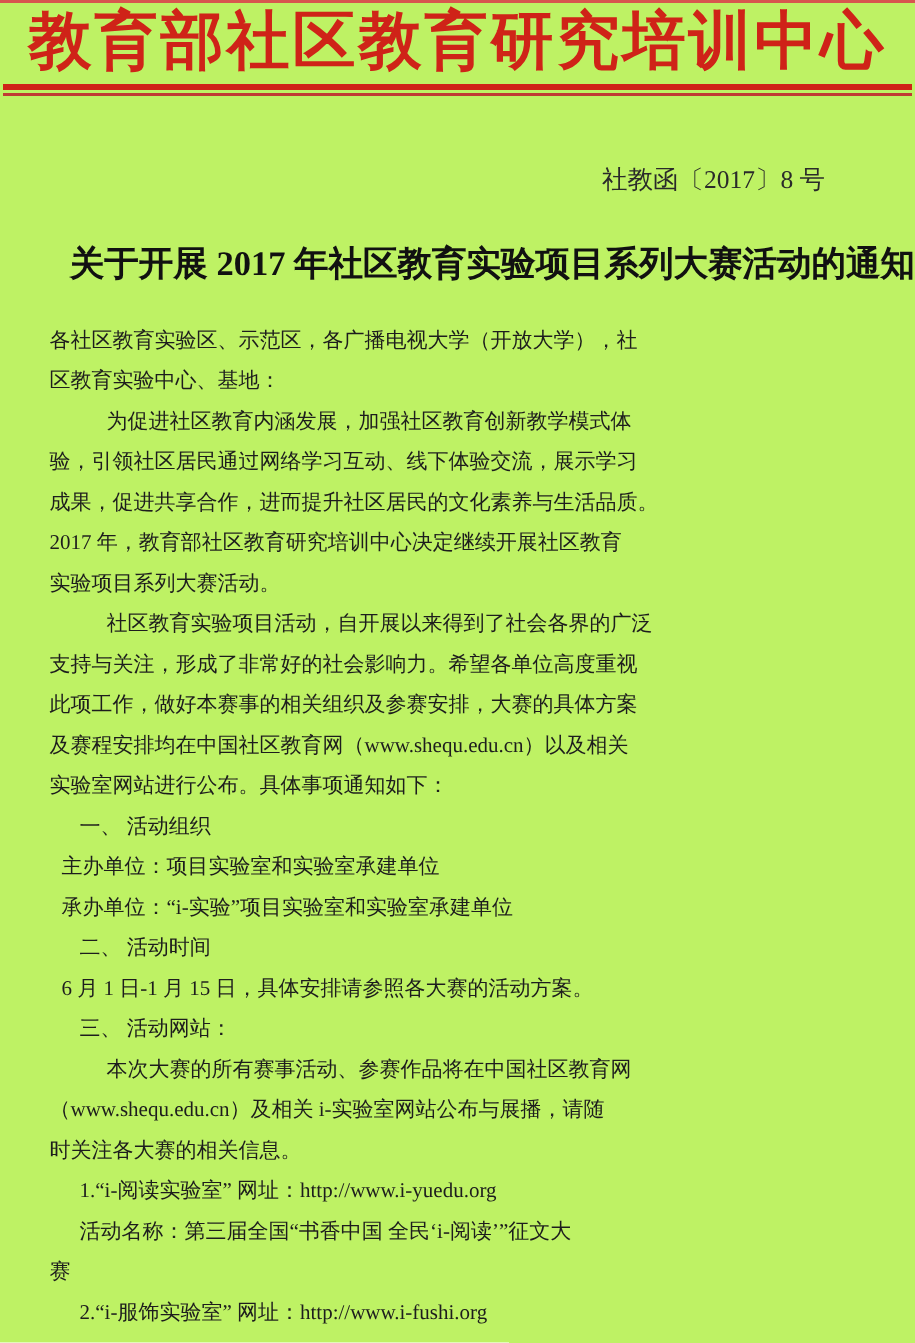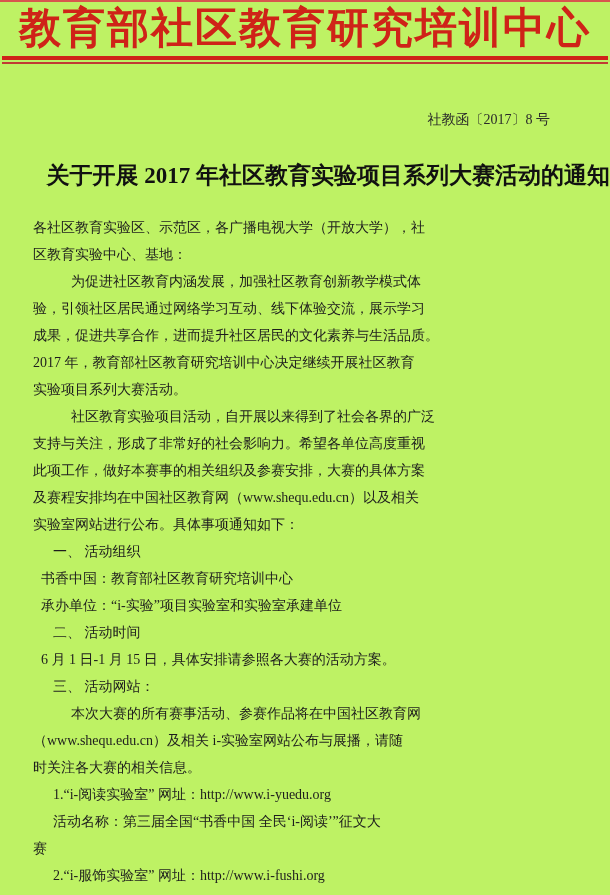--- a/index.html
+++ b/index.html
@@ -25,21 +25,21 @@
   }
   .double-rule{
     position:absolute;top:56px;left:2px;width:606px;height:0;
     border-top:4px solid #cf2318;
   }
   .double-rule .inner{
     margin-top:2px;height:2px;background:#c03a33;
   }
   .doc-number{
     position:absolute;top:108px;right:60px;
-    font-size:14px;line-height:24px;
+    font-size:17px;line-height:24px;
     color:#2a2a2a;
     white-space:nowrap;
   }
   .doc-title{
     position:absolute;top:161px;left:0;width:610px;
     text-align:right;
     font-size:23px;line-height:30px;font-weight:bold;
     color:#111;
     white-space:nowrap;
   }
@@ -77,21 +77,21 @@
     <div class="bl">验，引领社区居民通过网络学习互动、线下体验交流，展示学习</div>
     <div class="bl">成果，促进共享合作，进而提升社区居民的文化素养与生活品质。</div>
     <div class="bl">2017 年，教育部社区教育研究培训中心决定继续开展社区教育</div>
     <div class="bl">实验项目系列大赛活动。</div>
     <div class="bl ind-p">社区教育实验项目活动，自开展以来得到了社会各界的广泛</div>
     <div class="bl">支持与关注，形成了非常好的社会影响力。希望各单位高度重视</div>
     <div class="bl">此项工作，做好本赛事的相关组织及参赛安排，大赛的具体方案</div>
     <div class="bl">及赛程安排均在中国社区教育网（www.shequ.edu.cn）以及相关</div>
     <div class="bl">实验室网站进行公布。具体事项通知如下：</div>
     <div class="bl ind-h">一、 活动组织</div>
-    <div class="bl ind-s">书香中国：教育部社区教育研究培训中心</div>
+    <div class="bl ind-s">主办单位：项目实验室和实验室承建单位</div>
     <div class="bl ind-s">承办单位：“i-实验”项目实验室和实验室承建单位</div>
     <div class="bl ind-h">二、 活动时间</div>
     <div class="bl ind-s">6 月 1 日-1 月 15 日，具体安排请参照各大赛的活动方案。</div>
     <div class="bl ind-h">三、 活动网站：</div>
     <div class="bl ind-p">本次大赛的所有赛事活动、参赛作品将在中国社区教育网</div>
     <div class="bl">（www.shequ.edu.cn）及相关 i-实验室网站公布与展播，请随</div>
     <div class="bl">时关注各大赛的相关信息。</div>
     <div class="bl ind-h">1.“i-阅读实验室” 网址：http://www.i-yuedu.org</div>
     <div class="bl ind-h">活动名称：第三届全国“书香中国 全民‘i-阅读’”征文大</div>
     <div class="bl">赛</div>

